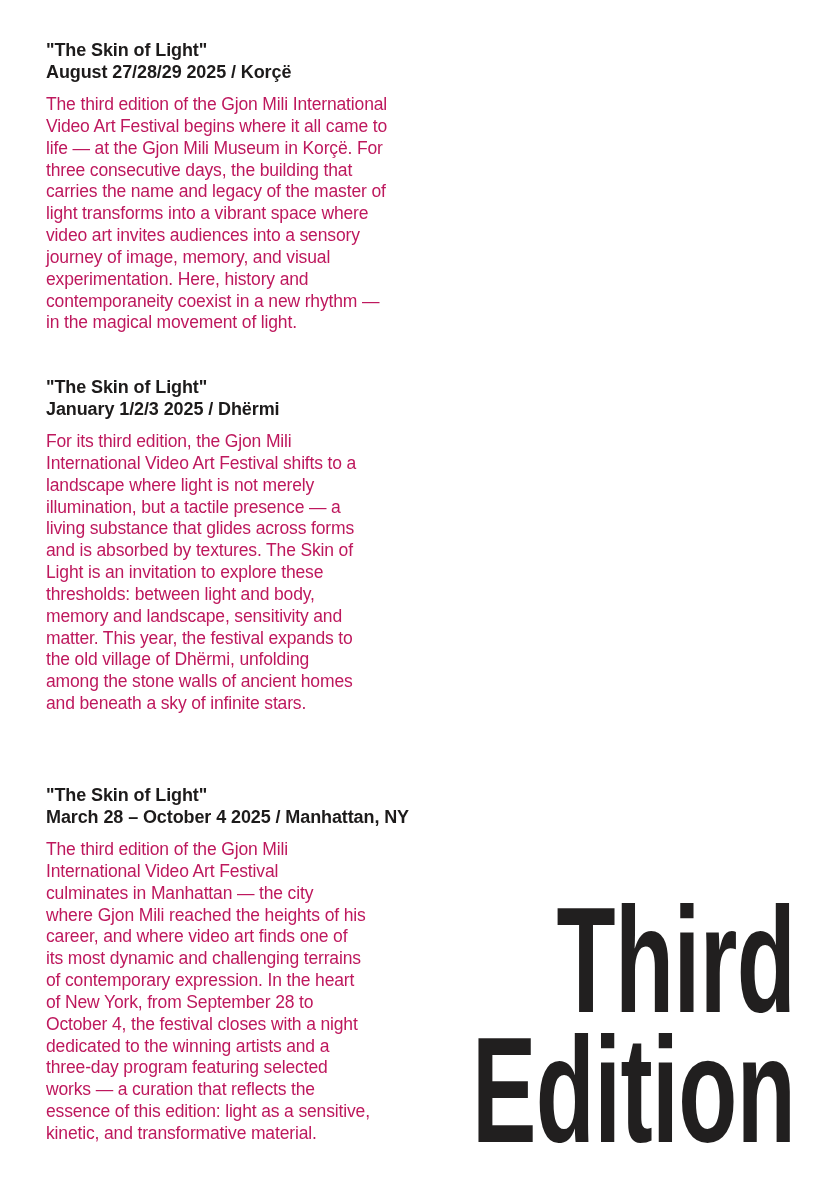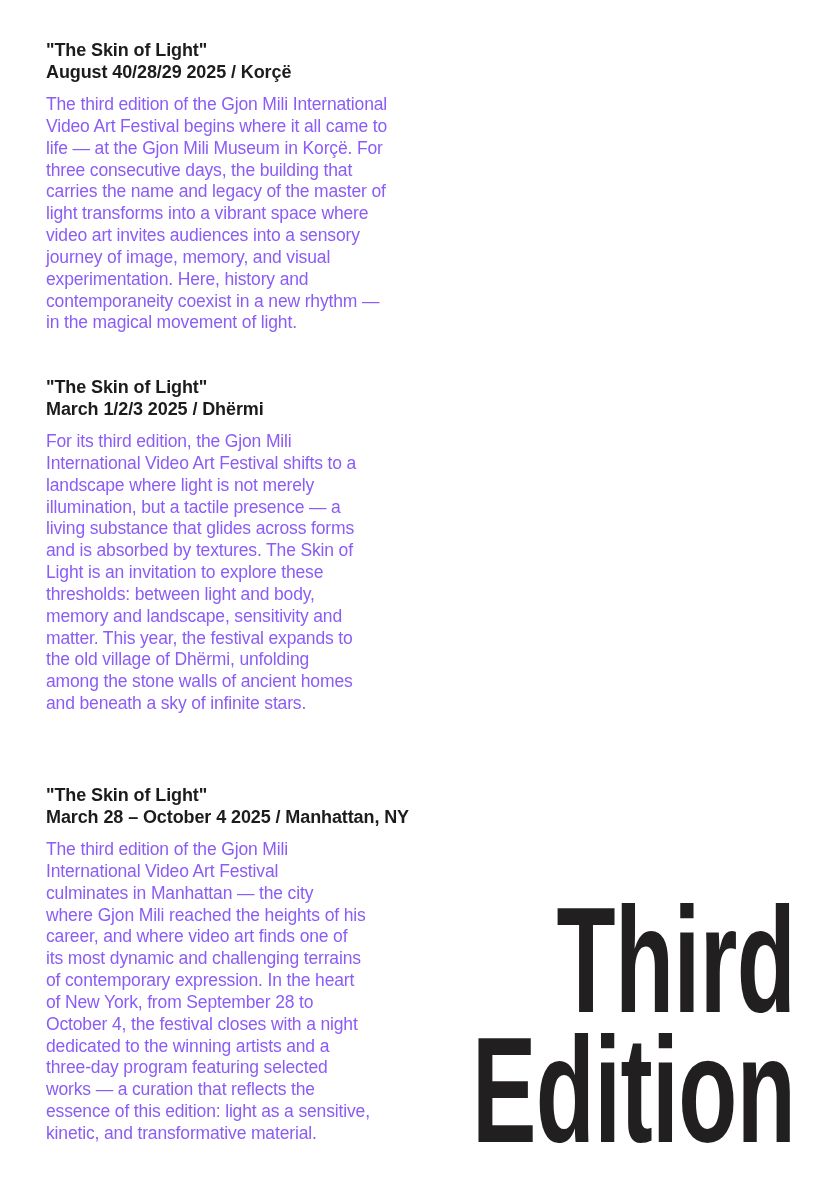--- a/index.html
+++ b/index.html
@@ -30,21 +30,21 @@
     font-weight: 700;
     color: #1d1b1b;
     letter-spacing: -0.1px;
   }
   .sec-title, .sec-subtitle { display: block; }
   .sec-body {
     margin: 11px 0 0 0;
     font-size: 17.5px;
     line-height: 21.85px;
     font-weight: 400;
-    color: #8b5cf6;
+    color: #be185d;
     letter-spacing: -0.15px;
     white-space: pre-line;
   }
   .big-title {
     position: absolute;
     top: 895px;
     right: 45px;
     text-align: right;
     font-weight: 700;
     font-size: 150px;
@@ -58,39 +58,39 @@
   .big-title-line { display: block; }
 </style>
 </head>
 <body>
 
 <div class="page">
 
   <section class="text-section sec1">
     <h2 class="sec-heading">
       <span class="sec-title">"The Skin of Light"</span>
-      <span class="sec-subtitle">August 40/28/29 2025 / Korçë</span>
+      <span class="sec-subtitle">August 27/28/29 2025 / Korçë</span>
     </h2>
     <p class="sec-body">The third edition of the Gjon Mili International
 Video Art Festival begins where it all came to
 life — at the Gjon Mili Museum in Korçë. For
 three consecutive days, the building that
 carries the name and legacy of the master of
 light transforms into a vibrant space where
 video art invites audiences into a sensory
 journey of image, memory, and visual
 experimentation. Here, history and
 contemporaneity coexist in a new rhythm —
 in the magical movement of light.</p>
   </section>
 
   <section class="text-section sec2">
     <h2 class="sec-heading">
       <span class="sec-title">"The Skin of Light"</span>
-      <span class="sec-subtitle">March 1/2/3 2025 / Dhërmi</span>
+      <span class="sec-subtitle">January 1/2/3 2025 / Dhërmi</span>
     </h2>
     <p class="sec-body">For its third edition, the Gjon Mili
 International Video Art Festival shifts to a
 landscape where light is not merely
 illumination, but a tactile presence — a
 living substance that glides across forms
 and is absorbed by textures. The Skin of
 Light is an invitation to explore these
 thresholds: between light and body,
 memory and landscape, sensitivity and

